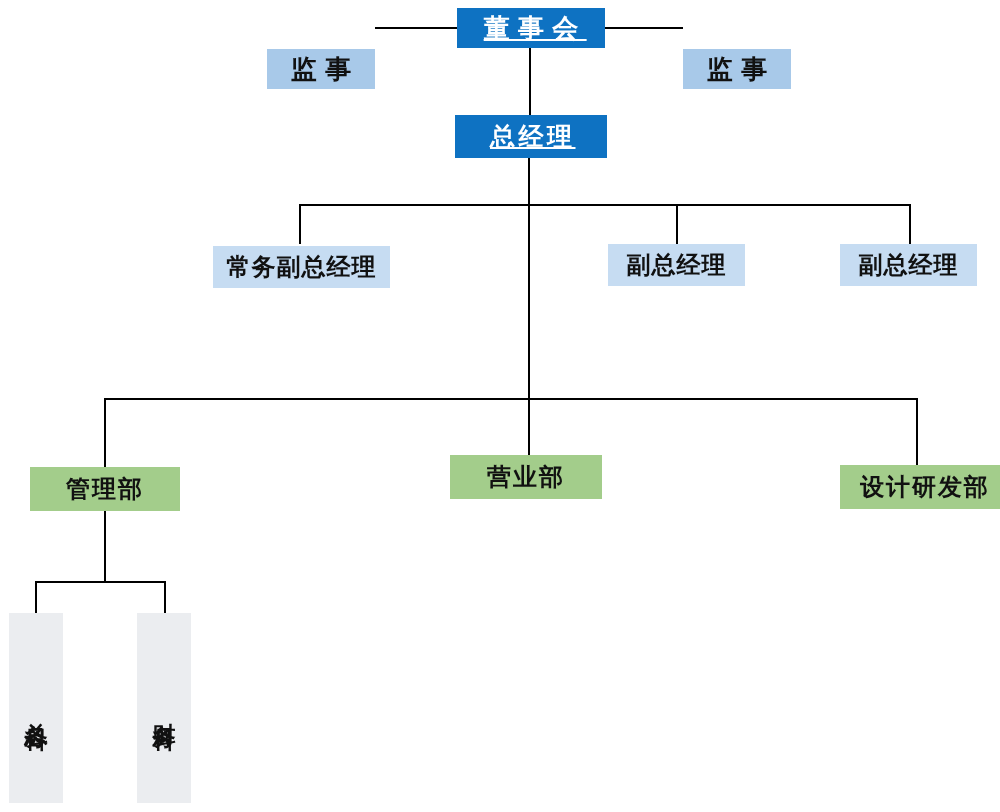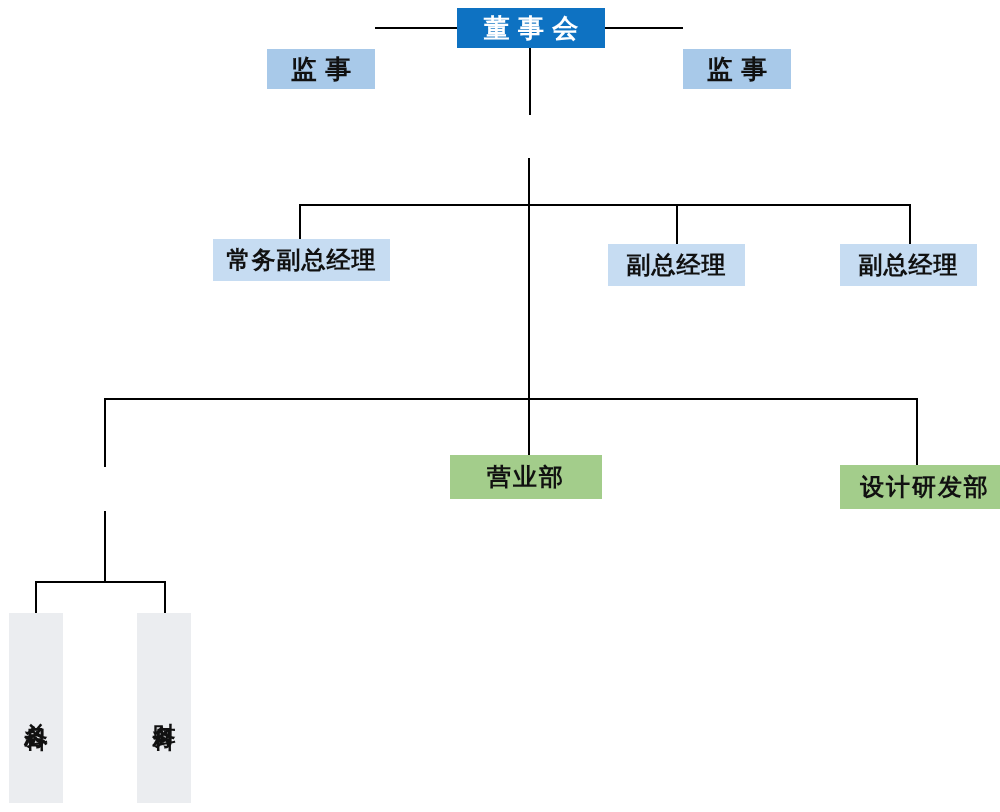--- a/index.html
+++ b/index.html
@@ -21,20 +21,21 @@
     align-items: center;
     justify-content: center;
     font-weight: bold;
     color: #111111;
     box-sizing: border-box;
     white-space: nowrap;
   }
   .node-dark {
     background: #0e72c2;
     color: #ffffff;
+    text-decoration: underline;
   }
   .node-lightblue {
     background: #a8c9e9;
     margin-top: 41px;
   }
   .node-paleblue {
     background: #c6dcf2;
   }
   .node-green {
     background: #a3cd8b;
@@ -88,33 +89,39 @@
   </div>
 
   <div class="node node-dark lvl1" style="left:457px; top:8px; width:148px; height:40px;">
     <span>董事会</span>
   </div>
 
   <div class="node node-lightblue lvl1" style="left:683px; top:8px; width:108px; height:40px;">
     <span>监事</span>
   </div>
 
+  <div class="node node-dark lvl2" style="left:455px; top:115px; width:152px; height:43px;">
+    <span>总经理</span>
+  </div>
 
-  <div class="node node-paleblue lvl3" style="left:213px; top:239px; width:177px; height:42px;">
+  <div class="node node-paleblue lvl3" style="left:213px; top:246px; width:177px; height:42px;">
     <span>常务副总经理</span>
   </div>
 
   <div class="node node-paleblue lvl3" style="left:608px; top:244px; width:137px; height:42px;">
     <span>副总经理</span>
   </div>
 
   <div class="node node-paleblue lvl3" style="left:840px; top:244px; width:137px; height:42px;">
     <span>副总经理</span>
   </div>
 
+  <div class="node node-green lvl4" style="left:30px; top:467px; width:150px; height:44px;">
+    <span>管理部</span>
+  </div>
 
   <div class="node node-green lvl4" style="left:450px; top:455px; width:152px; height:44px;">
     <span>营业部</span>
   </div>
 
   <div class="node node-green lvl4" style="left:840px; top:465px; width:170px; height:44px;">
     <span>设计研发部</span>
   </div>
 
   <div class="node node-gray" style="left:9px; top:613px; width:54px; height:190px;">

